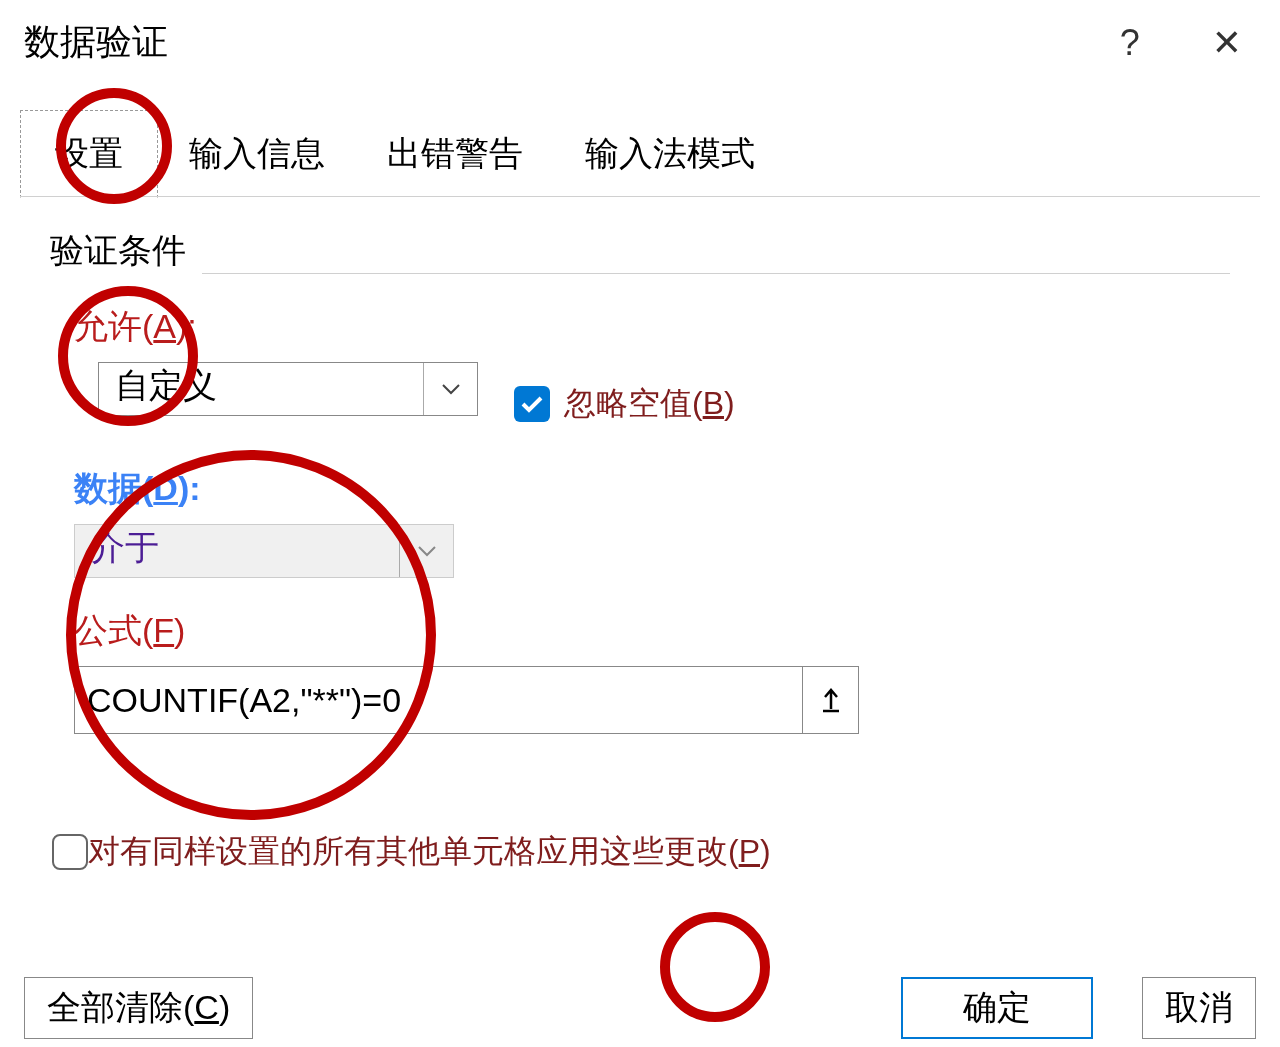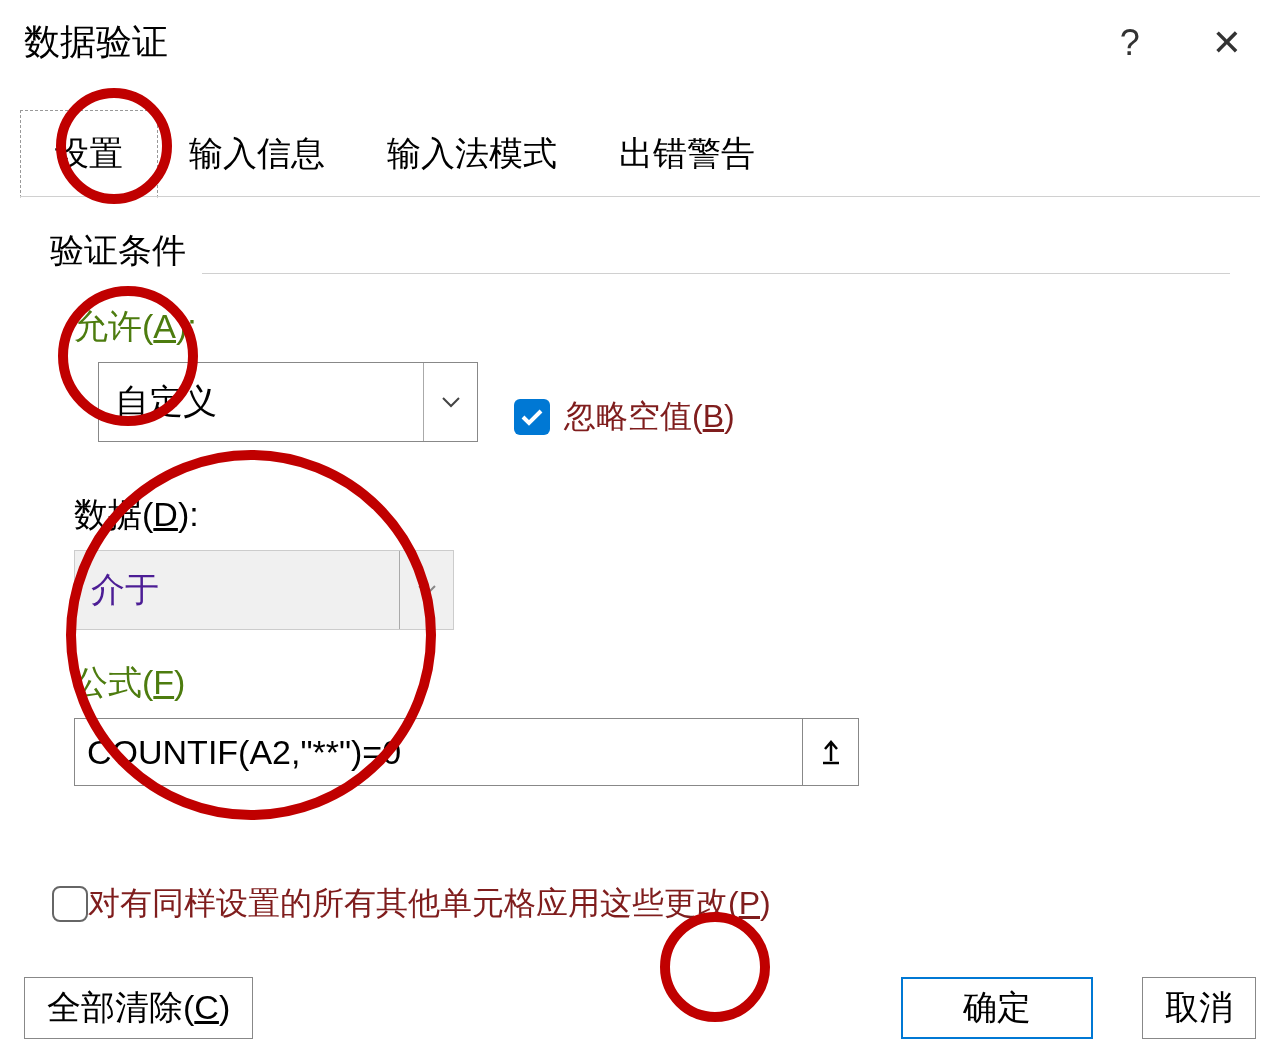--- a/index.html
+++ b/index.html
@@ -92,36 +92,37 @@
     }
     .field-row {
       margin-left: 24px;
       margin-bottom: 20px;
       display: flex;
       align-items: center;
       gap: 36px;
     }
     .field-label {
       font-size: 34px;
-      color: #4d7c0f;
+      color: #b91c1c;
       margin-left: 24px;
       margin-bottom: 12px;
     }
     .field-label.disabled {
-      color: #000000;
+      color: #3b82f6;
+      font-weight: bold;
     }
     .underline {
       text-decoration: underline;
     }
     .dropdown {
       width: 380px;
-      height: 80px;
+      height: 54px;
       border: 1px solid #888;
       display: flex;
-      align-items: center;
+      align-items: flex-start;
       background: #fff;
       margin-left: 24px;
       margin-bottom: 30px;
     }
     .dropdown.disabled {
       background: #f0f0f0;
       border-color: #ccc;
       color: #4c1d95;
     }
     .dropdown-value {
@@ -278,22 +279,22 @@
     <div class="titlebar-title">数据验证</div>
     <div class="titlebar-right">
       <div class="help-icon">?</div>
       <div class="close-icon">✕</div>
     </div>
   </div>
 
   <div class="tabs">
     <div class="tab active">设置</div>
     <div class="tab">输入信息</div>
+    <div class="tab">出错警告</div>
     <div class="tab">输入法模式</div>
-    <div class="tab">出错警告</div>
   </div>
   <div class="tabs-border"></div>
 
   <div class="content">
 
     <div class="section-label">
       <span>验证条件</span>
       <div class="section-line"></div>
     </div>
 

